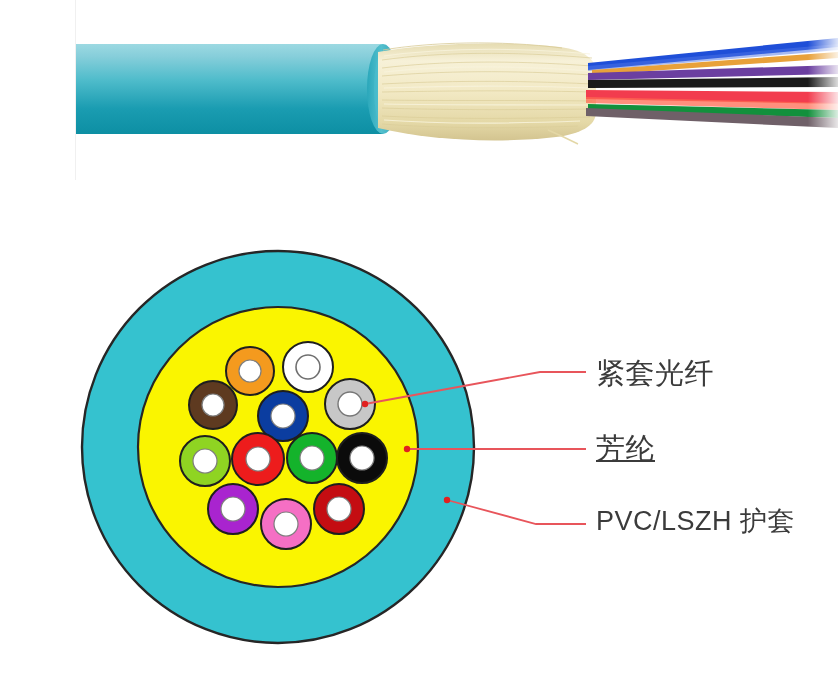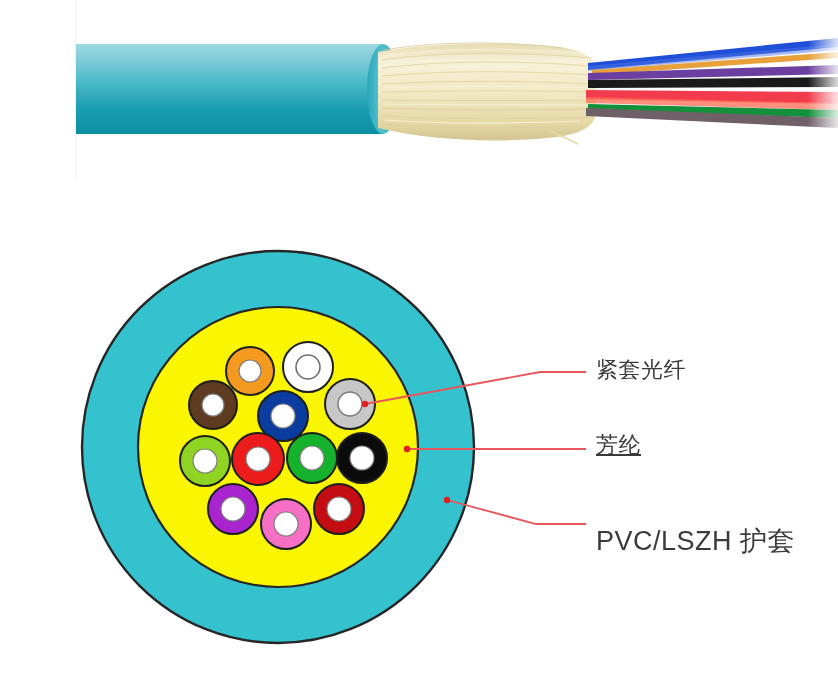--- a/index.html
+++ b/index.html
@@ -39,29 +39,29 @@
     top: 180px;
     width: 838px;
     height: 502px;
   }
   .section-svg { display: block; }
 
   
   .callout-label {
     position: absolute;
     white-space: nowrap;
-    font-size: 22px;
+    font-size: 29px;
     line-height: 1;
     letter-spacing: 0.5px;
     color: #3b3b3b;
     font-family: "Liberation Sans", "DejaVu Sans", sans-serif;
   }
   #label-fiber  { left: 596px; top: 359px; }
   #label-aramid { left: 596px; top: 434px; text-decoration: underline; }
-  #label-jacket { left: 596px; top: 528px; font-size: 27px; }
+  #label-jacket { left: 596px; top: 508px; font-size: 27px; }
 </style>
 </head>
 <body>
 
 <div id="photo-panel">
   <div id="photo-stage">
     <svg class="photo-svg" width="838" height="180" viewBox="0 0 838 180" xmlns="http://www.w3.org/2000/svg">
       <defs>
         <linearGradient id="jacketGrad" x1="0" y1="0" x2="0" y2="1">
           <stop offset="0%" stop-color="#9cd9e2"></stop>

